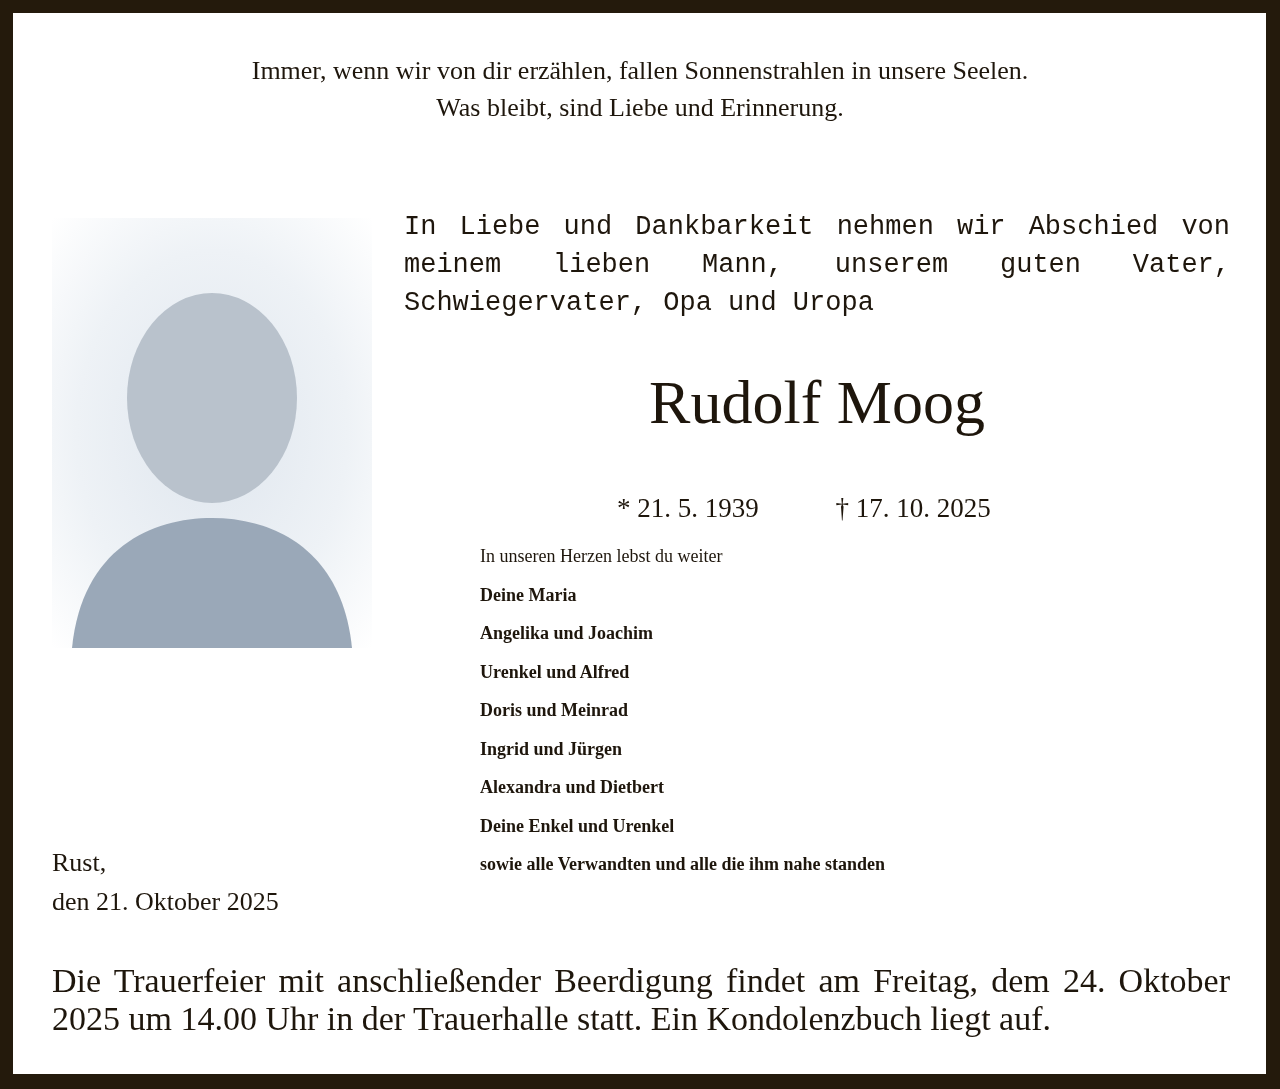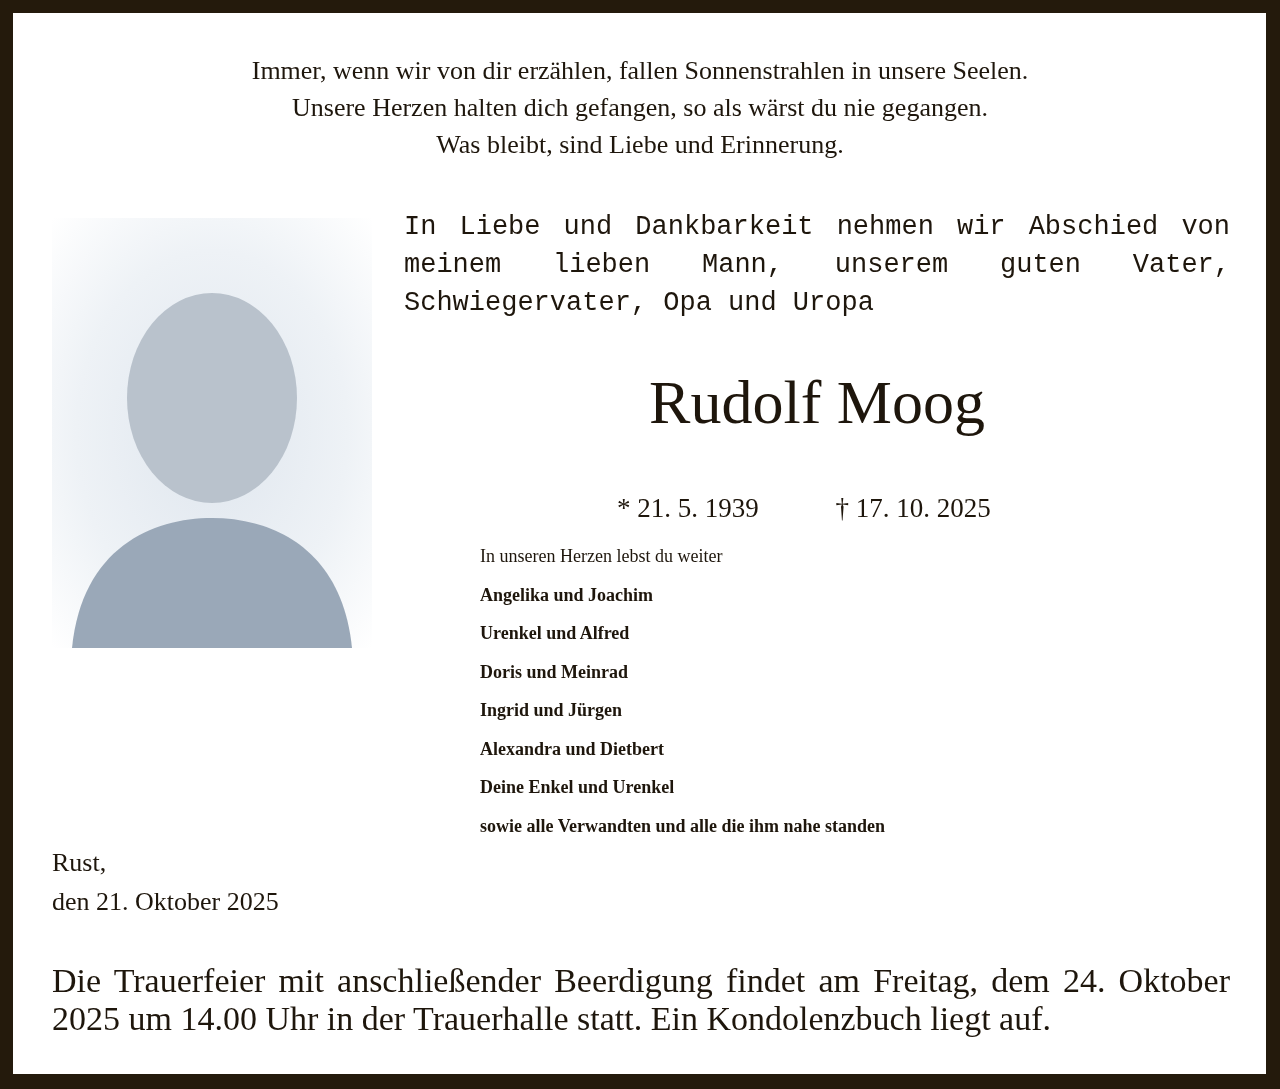--- a/index.html
+++ b/index.html
@@ -56,21 +56,20 @@
       text-align: justify; text-align-last: left;
     }
   </style>
 </head>
 <body>
 
 <div class="card"></div>
 
 <div class="poem">
   <div>Immer, wenn wir von dir erzählen, fallen Sonnenstrahlen in unsere Seelen.</div>
-  <div>Unsere Herzen halten dich gefangen, so als wärst du nie gegangen.</div>
   <div>Was bleibt, sind Liebe und Erinnerung.</div>
 </div>
 
 <div class="photo">
   <svg width="300" height="400" viewBox="0 0 300 400">
     <ellipse cx="150" cy="150" rx="85" ry="105" fill="#b9c2cc"></ellipse>
     <path d="M10 400 C 20 300, 90 270, 150 270 C 210 270, 280 300, 290 400 Z" fill="#9aa8b8"></path>
   </svg>
 </div>
 
@@ -78,20 +77,21 @@
 
 <div class="name">Rudolf Moog</div>
 
 <div class="dates">
   <span>* 21. 5. 1939</span>
   <span class="death">† 17. 10. 2025</span>
 </div>
 
 <div class="survivors">
   <div class="lead">In unseren Herzen lebst du weiter</div>
+  <div class="fam">Deine Maria</div>
   <div class="fam">Angelika und Joachim</div>
   <div class="fam">Urenkel und Alfred</div>
   <div class="fam">Doris und Meinrad</div>
   <div class="fam">Ingrid und Jürgen</div>
   <div class="fam">Alexandra und Dietbert</div>
   <div class="fam">Deine Enkel und Urenkel</div>
   <div class="fam">sowie alle Verwandten und alle die ihm nahe standen</div>
 </div>
 
 <div class="place">

